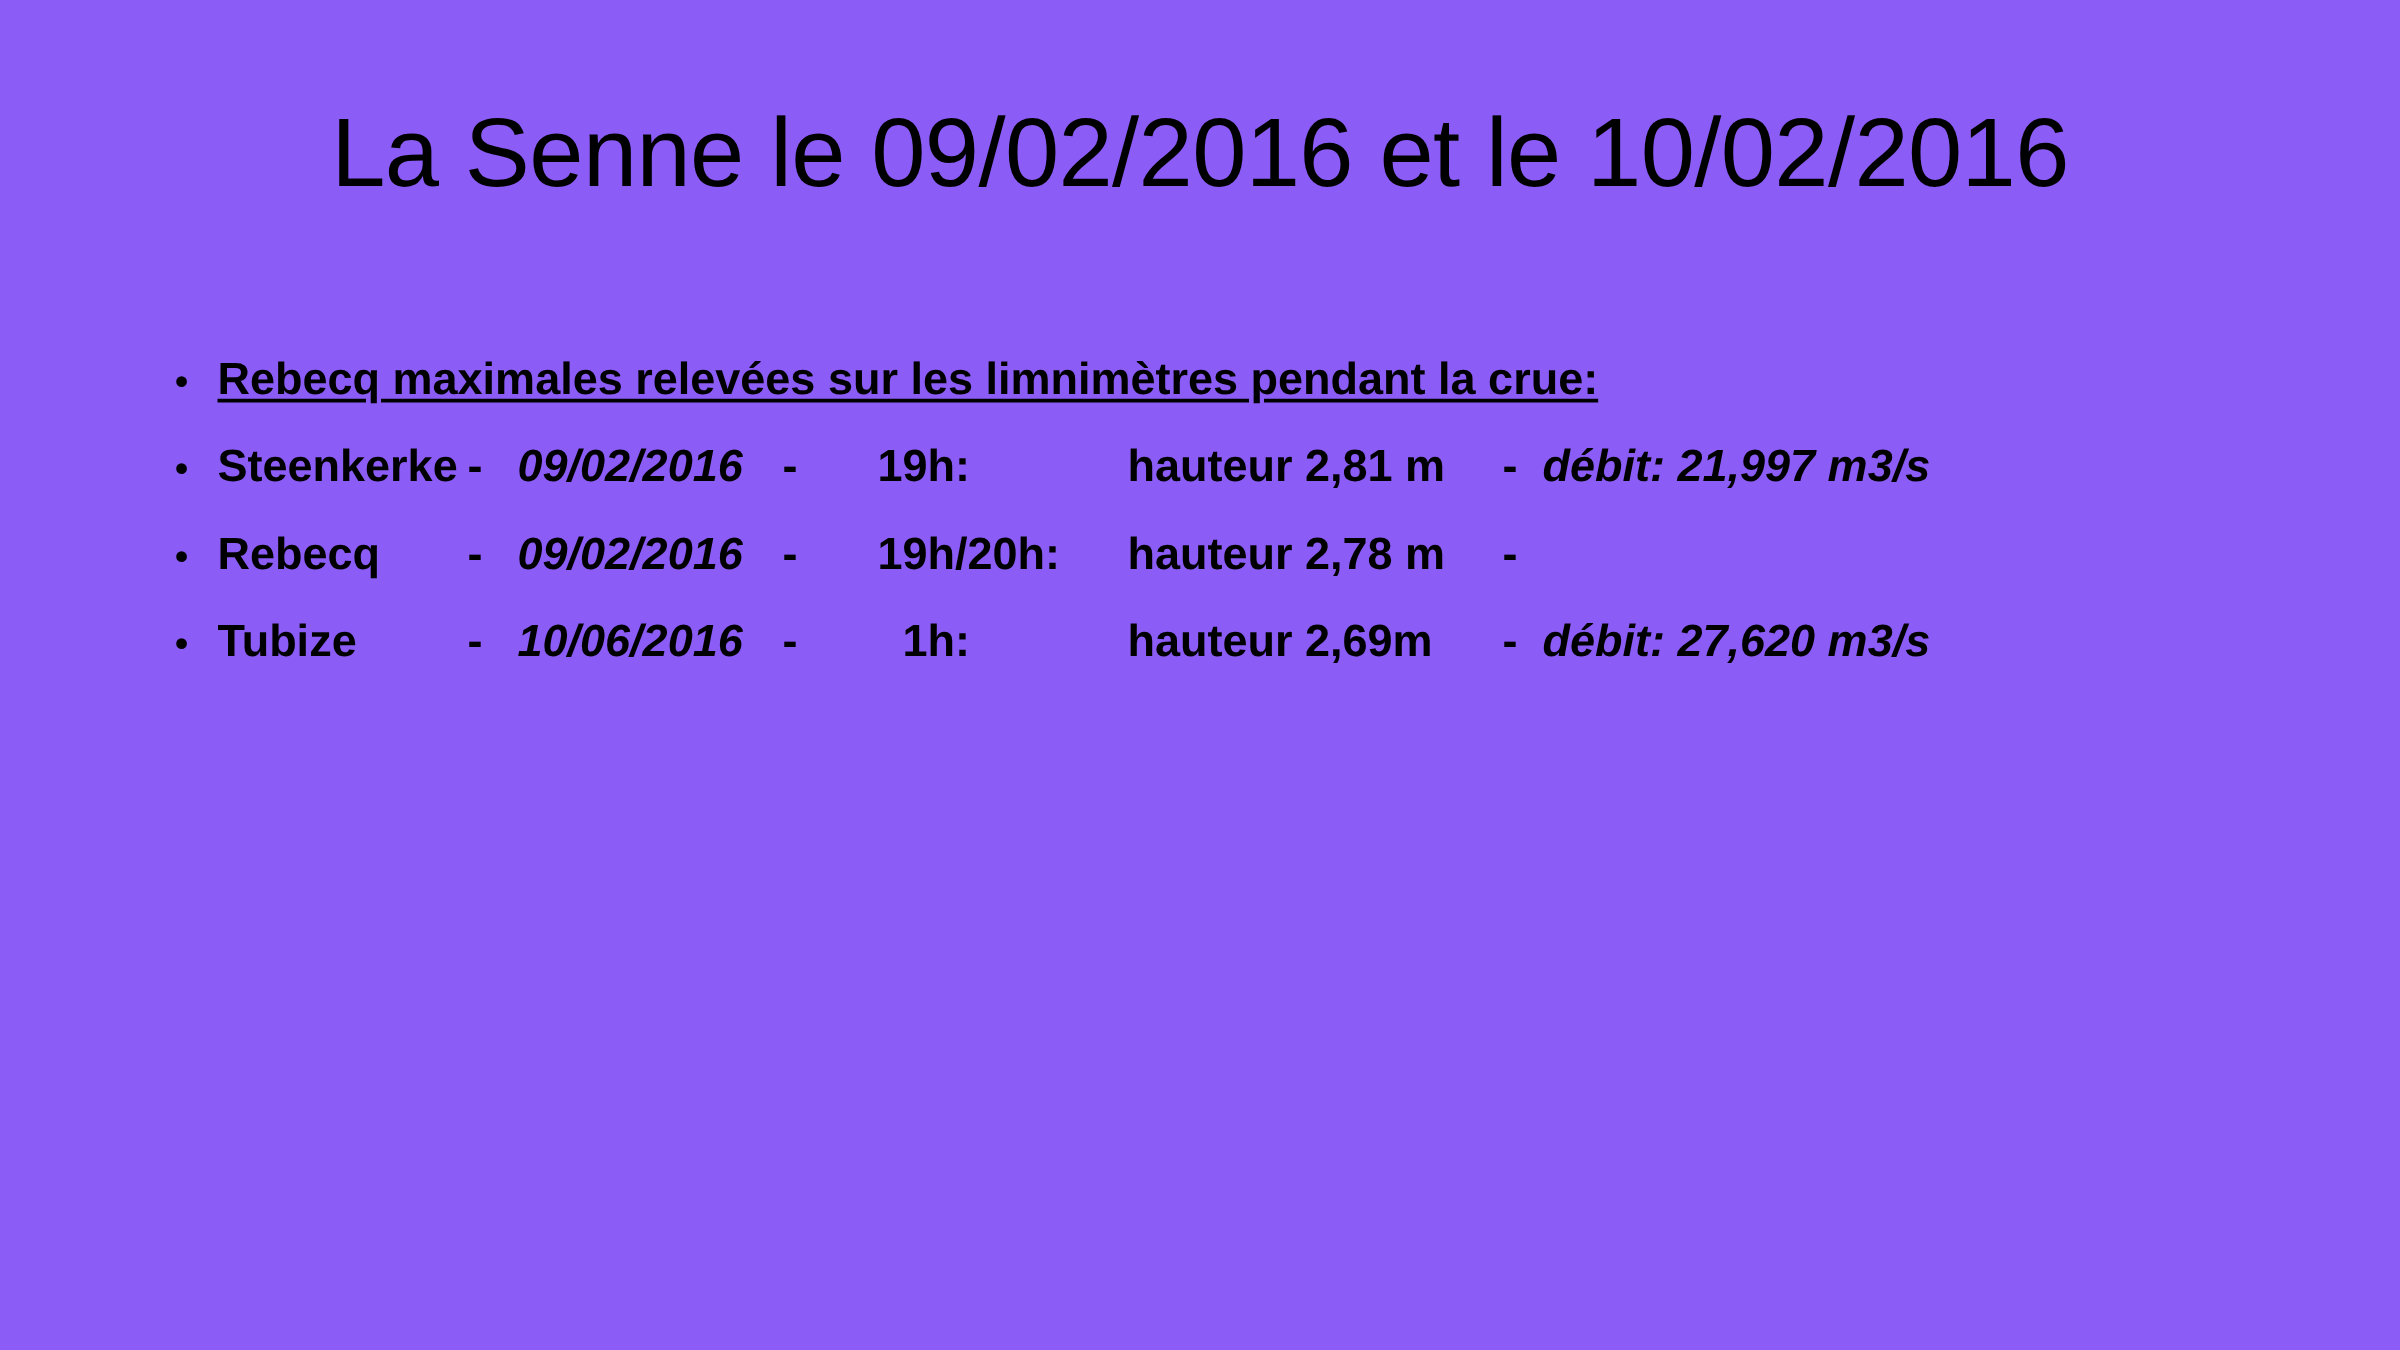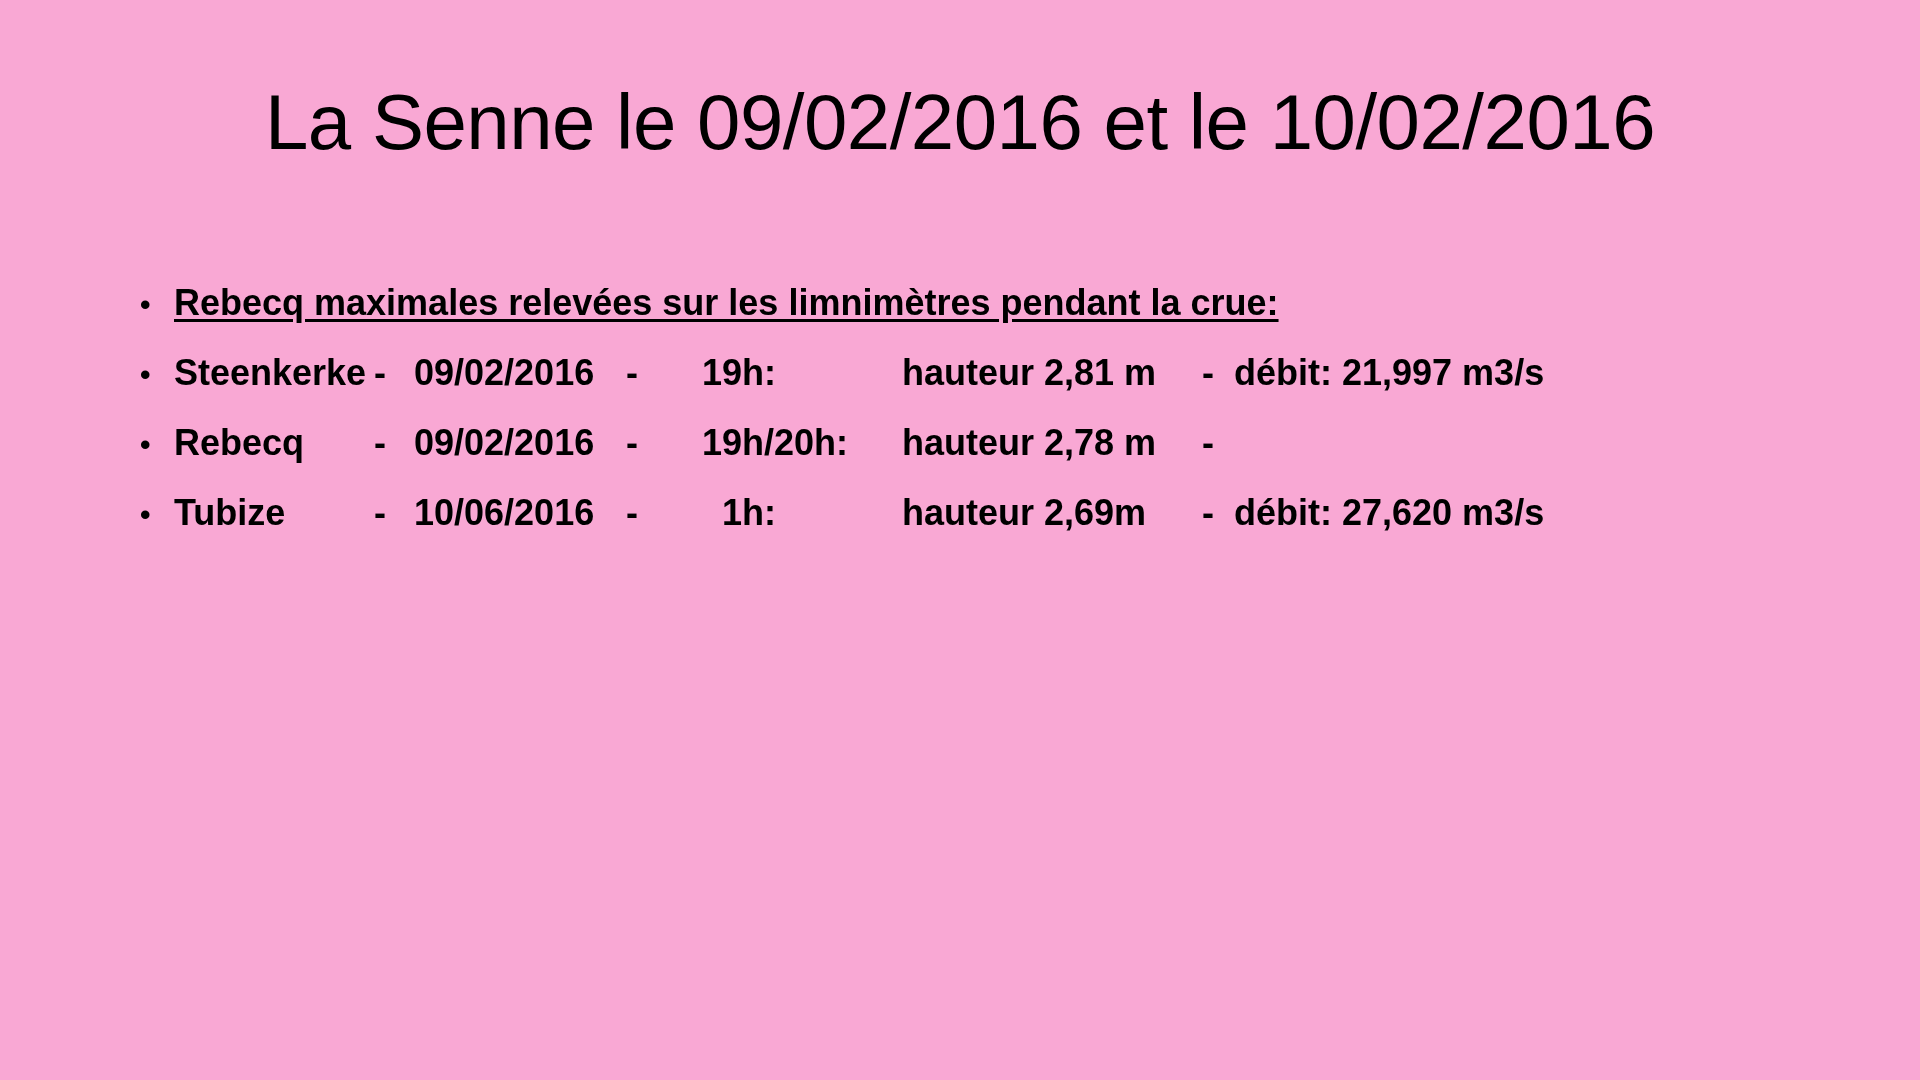--- a/index.html
+++ b/index.html
@@ -11,21 +11,21 @@
     width: 1920px;
     height: 1080px;
     font-family: "Liberation Sans", sans-serif;
     color: #000000;
     overflow: hidden;
   }
   .slide {
     position: relative;
     width: 1920px;
     height: 1080px;
-    background: #f9a8d4;
+    background: #8b5cf6;
     box-sizing: border-box;
   }
   .slide-title {
     position: absolute;
     left: 0;
     right: 0;
     top: 80px;
     text-align: center;
     font-size: 78px;
     font-weight: 400;
@@ -61,26 +61,26 @@
   .underlined .bullet-text {
     text-decoration: underline;
     text-underline-offset: 4px;
   }
   .row-text {
     display: flex;
     white-space: pre;
   }
   .col-place { width: 200px; flex: 0 0 auto; }
   .col-dash1 { width: 40px; flex: 0 0 auto; }
-  .col-date  { width: 212px; flex: 0 0 auto; }
+  .col-date  { width: 212px; flex: 0 0 auto; font-style: italic; }
   .col-dash2 { width: 28px; flex: 0 0 auto; }
   .col-time  { width: 200px; flex: 0 0 auto; margin-left: 48px; }
   .col-height{ width: 300px; flex: 0 0 auto; }
   .col-dash3 { width: 32px; flex: 0 0 auto; }
-  .col-flow  { flex: 0 0 auto; }
+  .col-flow  { flex: 0 0 auto; font-style: italic; }
 </style>
 </head>
 <body>
 
 <div class="slide">
 
   <div class="slide-title">La Senne le 09/02/2016 et le 10/02/2016</div>
 
   <div class="body-block">
 

